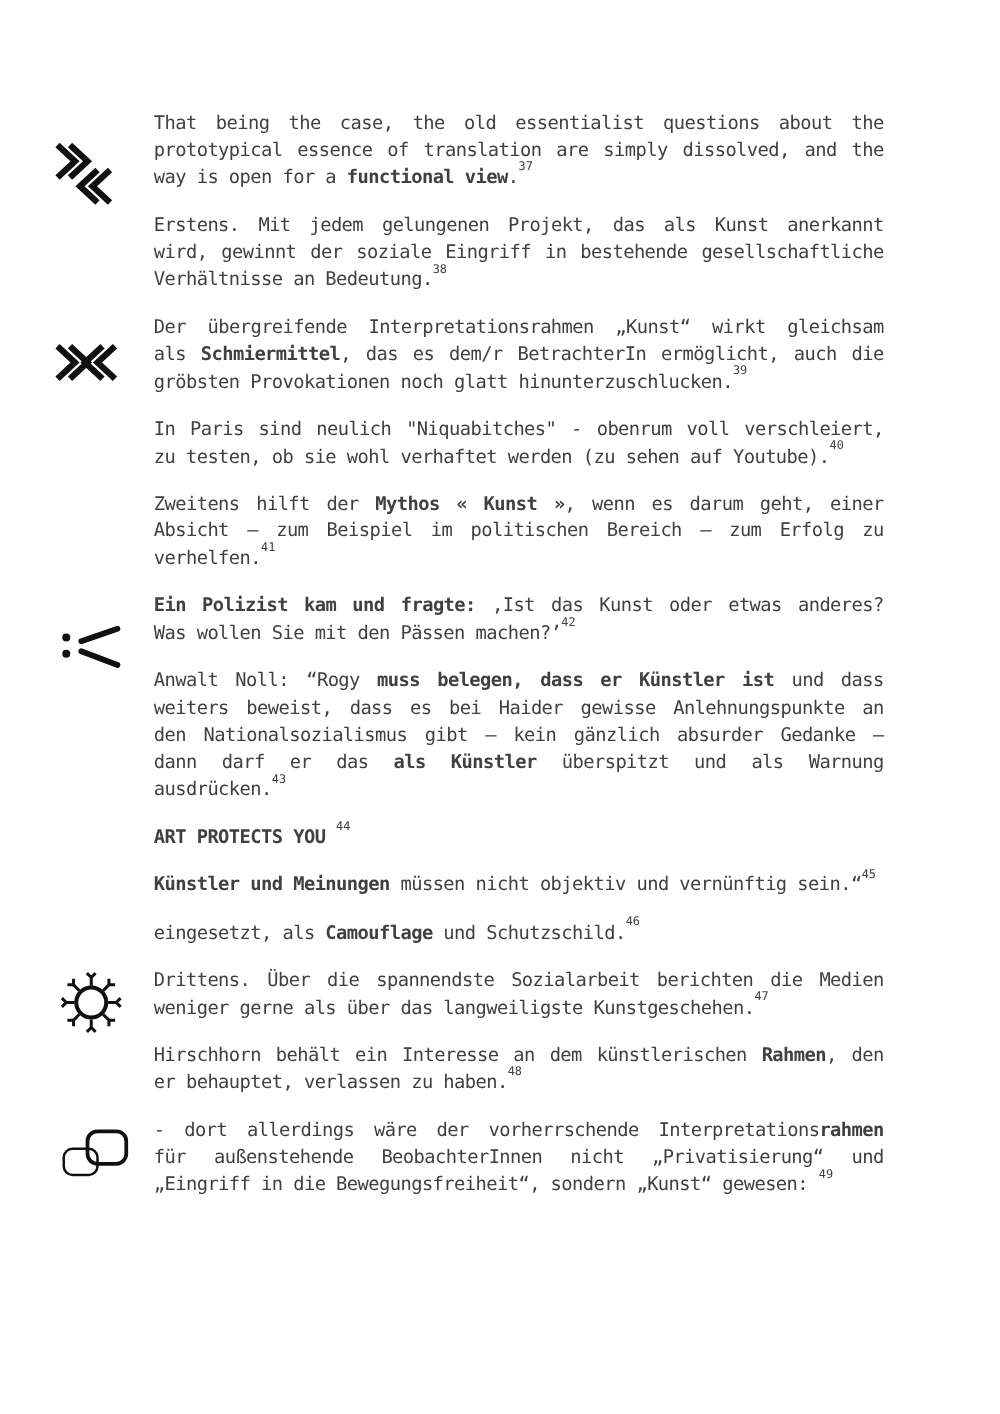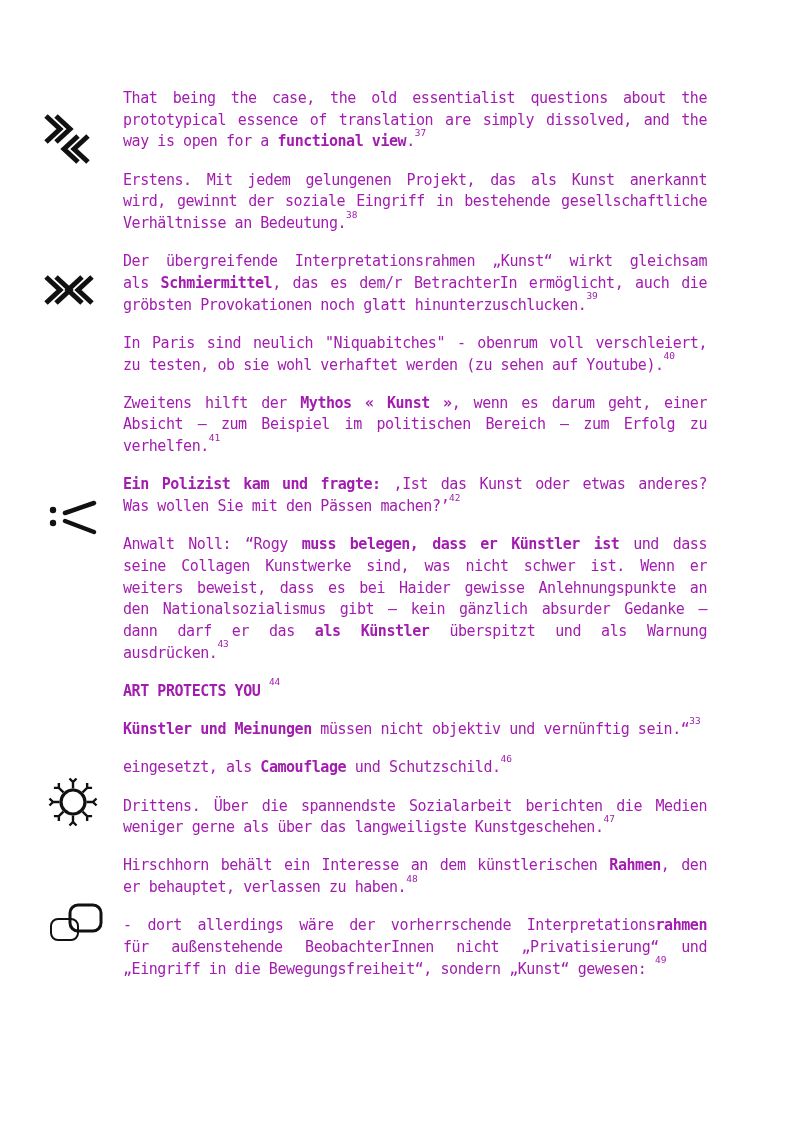--- a/index.html
+++ b/index.html
@@ -2,21 +2,21 @@
 <html><head>
 <meta charset="utf-8">
 <style>
   html,body{margin:0;padding:0;background:#ffffff;}
   .page{
     position:relative;
     width:800px;height:1131px;
     background:#ffffff;
     overflow:hidden;
     font-family:"DejaVu Sans Mono", monospace;
-    color:#a21caf;
+    color:#404040;
   }
   .content{
     position:absolute;left:123px;top:88px;width:584px;
     font-size:15px;line-height:21.7px;letter-spacing:-0.45px;
   }
   .para{margin:0 0 16.5px 0;}
   .line{text-align:justify;text-align-last:justify;white-space:normal;}
   .line:last-child{text-align:left;text-align-last:auto;}
   .line strong{font-weight:bold;}
   .line sup{
@@ -127,31 +127,30 @@
         <div class="line">Zweitens hilft der <strong>Mythos « Kunst »</strong>, wenn es darum geht, einer</div>
         <div class="line">Absicht – zum Beispiel im politischen Bereich – zum Erfolg zu</div>
         <div class="line">verhelfen.<sup>41</sup></div>
       </div>
       <div class="para">
         <div class="line"><strong>Ein Polizist kam und fragte:</strong> ‚Ist das Kunst oder etwas anderes?</div>
         <div class="line">Was wollen Sie mit den Pässen machen?’<sup>42</sup></div>
       </div>
       <div class="para">
         <div class="line">Anwalt Noll: “Rogy <strong>muss belegen, dass er Künstler ist</strong> und dass</div>
-        <div class="line">seine Collagen Kunstwerke sind, was nicht schwer ist. Wenn er</div>
         <div class="line">weiters beweist, dass es bei Haider gewisse Anlehnungspunkte an</div>
         <div class="line">den Nationalsozialismus gibt – kein gänzlich absurder Gedanke –</div>
         <div class="line">dann darf er das <strong>als Künstler</strong> überspitzt und als Warnung</div>
         <div class="line">ausdrücken.<sup>43</sup></div>
       </div>
       <div class="para">
         <div class="line"><strong>ART PROTECTS YOU</strong> <sup>44</sup></div>
       </div>
       <div class="para">
-        <div class="line"><strong>Künstler und Meinungen</strong> müssen nicht objektiv und vernünftig sein.“<sup>33</sup></div>
+        <div class="line"><strong>Künstler und Meinungen</strong> müssen nicht objektiv und vernünftig sein.“<sup>45</sup></div>
       </div>
       <div class="para">
         <div class="line">eingesetzt, als <strong>Camouflage</strong> und Schutzschild.<sup>46</sup></div>
       </div>
       <div class="para">
         <div class="line">Drittens. Über die spannendste Sozialarbeit berichten die Medien</div>
         <div class="line">weniger gerne als über das langweiligste Kunstgeschehen.<sup>47</sup></div>
       </div>
       <div class="para">
         <div class="line">Hirschhorn behält ein Interesse an dem künstlerischen <strong>Rahmen</strong>, den</div>

